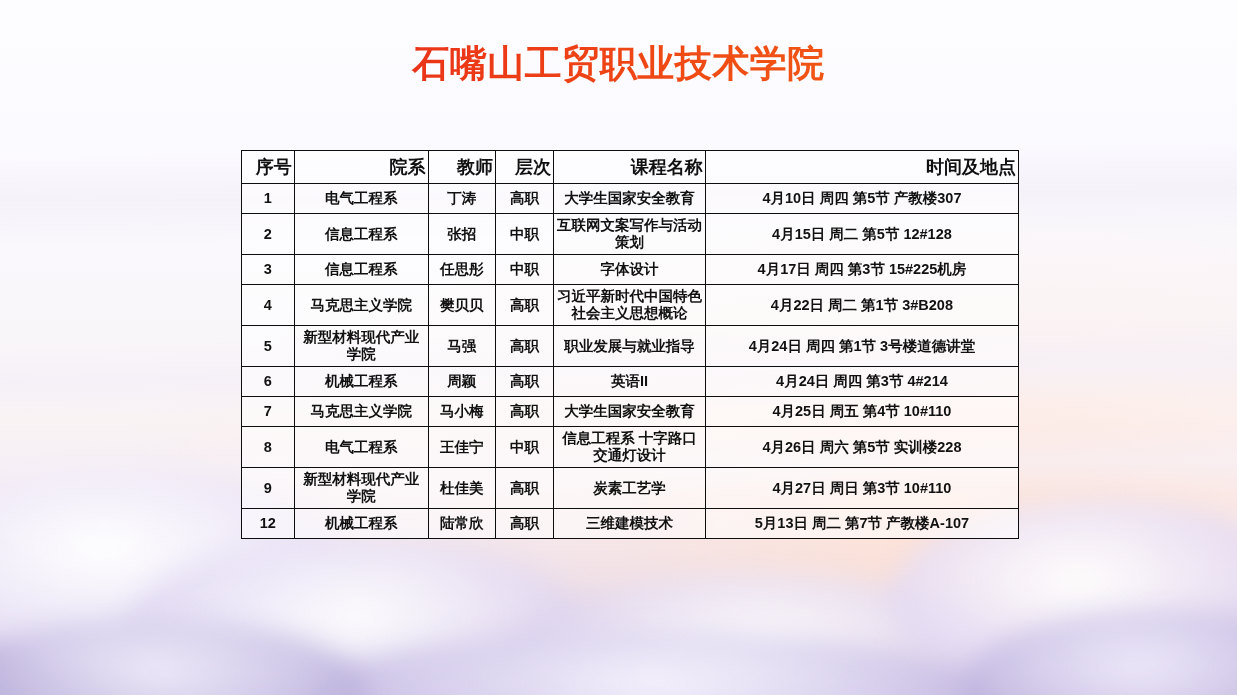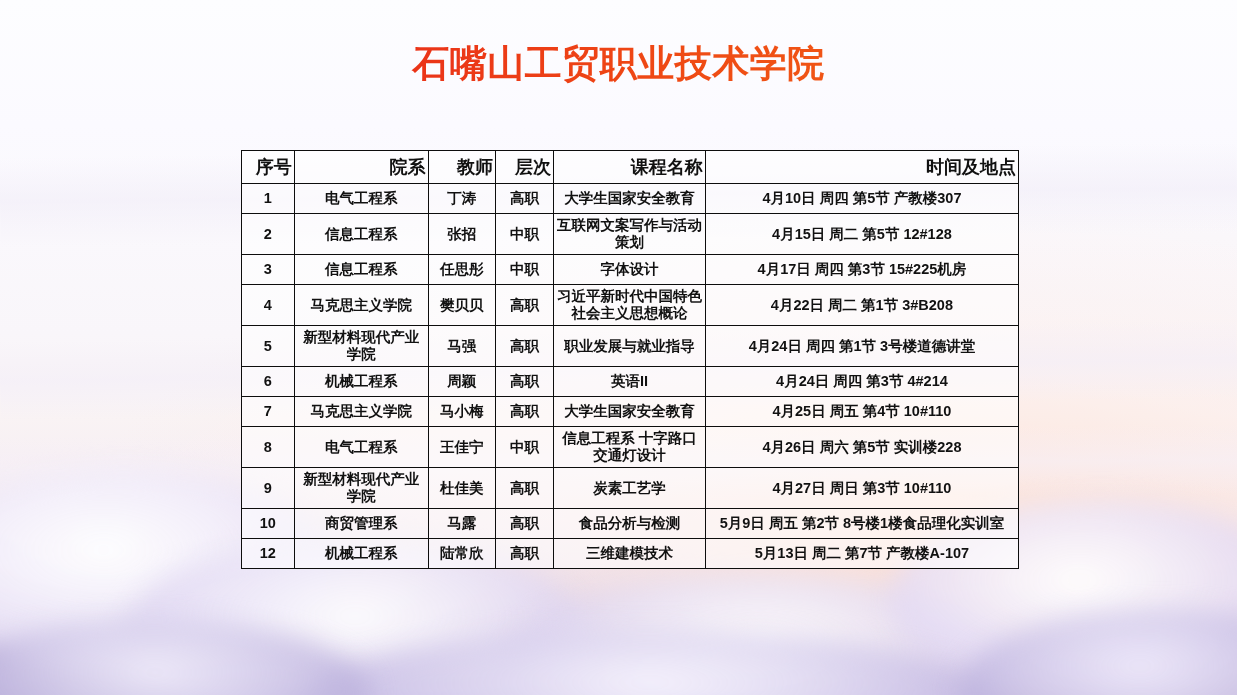--- a/index.html
+++ b/index.html
@@ -249,28 +249,20 @@
         </tr>
         <tr>
           <td class="cell-no col-no">9</td>
           <td class="col-dept">新型材料现代产业学院</td>
           <td class="col-teacher">杜佳美</td>
           <td class="col-level">高职</td>
           <td class="col-course">炭素工艺学</td>
           <td class="col-time">4月27日 周日 第3节 10#110</td>
         </tr>
         <tr>
-          <td class="cell-no col-no">10</td>
-          <td class="col-dept">商贸管理系</td>
-          <td class="col-teacher">马露</td>
-          <td class="col-level">高职</td>
-          <td class="col-course">食品分析与检测</td>
-          <td class="col-time">5月9日 周五 第2节 8号楼1楼食品理化实训室</td>
-        </tr>
-        <tr>
           <td class="cell-no col-no">12</td>
           <td class="col-dept">机械工程系</td>
           <td class="col-teacher">陆常欣</td>
           <td class="col-level">高职</td>
           <td class="col-course">三维建模技术</td>
           <td class="col-time">5月13日 周二 第7节 产教楼A-107</td>
         </tr>
       </tbody>
   </table>
 

